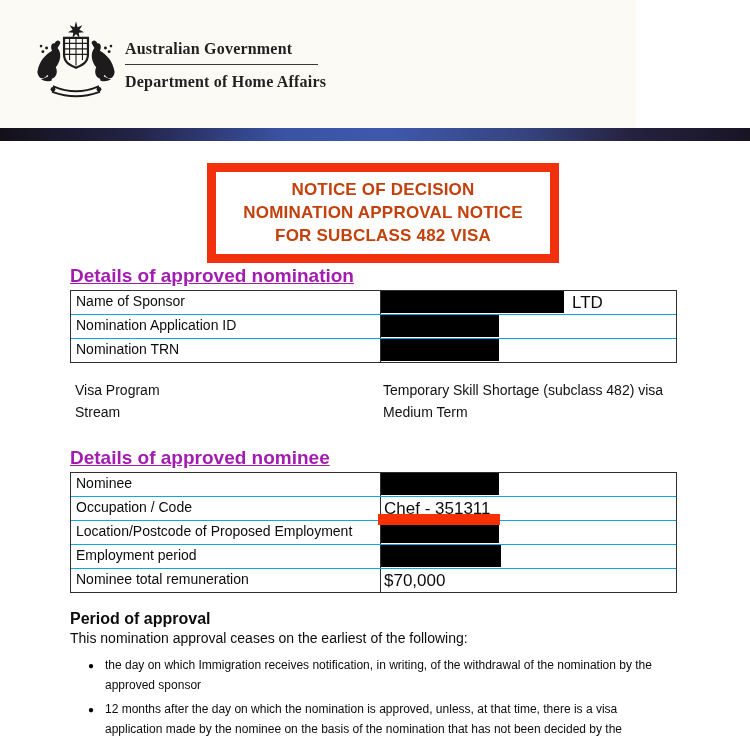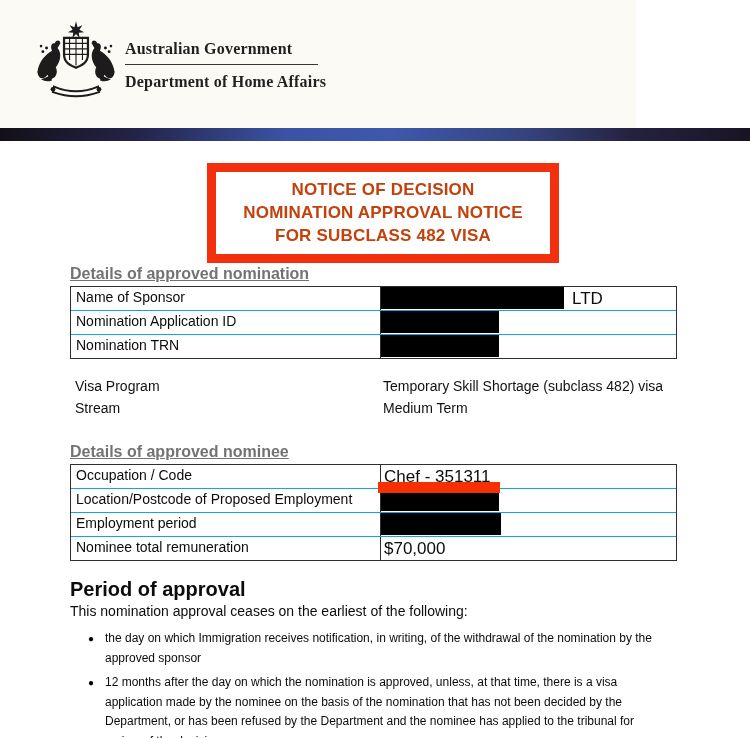--- a/index.html
+++ b/index.html
@@ -59,21 +59,21 @@
     text-align:center;
   }
   .notice-line{
     font-size:17px;font-weight:bold;line-height:23px;color:#c2410c;
     letter-spacing:.2px;
   }
 
   
   .content{position:absolute;left:70px;top:265px;width:610px;}
   .sec-heading{
-    font-size:16px;font-weight:bold;color:#737373;
+    font-size:19px;font-weight:bold;color:#a21caf;
     text-decoration:underline;
     margin-bottom:3px;
   }
 
   .tbl{
     width:607px;
     border:1.5px solid #2f2f2f;
     box-sizing:border-box;
   }
   .tbl-row{display:flex;height:23px;border-bottom:1px solid #0ea5e9;}
@@ -103,21 +103,21 @@
 
   .program-block{margin:17px 0 0 0;}
   .program-row{display:flex;line-height:21.5px;font-size:14px;}
   .program-label{width:303px;flex:none;padding-left:5px;}
   .program-value{flex:1;padding-left:5px;}
 
   .gap-sm{height:17px;}
   .gap-lg{height:24px;}
 
   .period-heading{
-    font-size:20px;font-weight:bold;margin-bottom:1px;color:#0c0c0c;
+    font-size:16px;font-weight:bold;margin-bottom:1px;color:#0c0c0c;
   }
   .period-intro{font-size:14px;line-height:19px;color:#0c0c0c;}
   .bullets{margin-top:8px;}
   .bullet-item{display:flex;margin-bottom:5px;}
   .bullet-dot{
     flex:none;width:17px;margin-left:18px;
     font-size:10px;line-height:19px;color:#000;
   }
   .bullet-text{
     width:557px;font-size:12px;line-height:19.5px;color:#0c0c0c;
@@ -204,20 +204,26 @@
         <div class="program-label">Stream</div>
         <div class="program-value">Medium Term</div>
       </div>
     </div>
 
     <div class="gap-lg"></div>
 
     <div class="sec-heading">Details of approved nominee</div>
     <div class="tbl">
       <div class="tbl-row">
+        <div class="cell-label">Nominee</div>
+        <div class="cell-value">
+          <span class="redaction" style="width:118px"></span>
+        </div>
+      </div>
+      <div class="tbl-row">
         <div class="cell-label">Occupation / Code</div>
         <div class="cell-value">
           <span>Chef - 351311</span>
           <span class="red-underline"></span>
         </div>
       </div>
       <div class="tbl-row">
         <div class="cell-label">Location/Postcode of Proposed Employment</div>
         <div class="cell-value">
           <span class="redaction" style="width:118px"></span>

